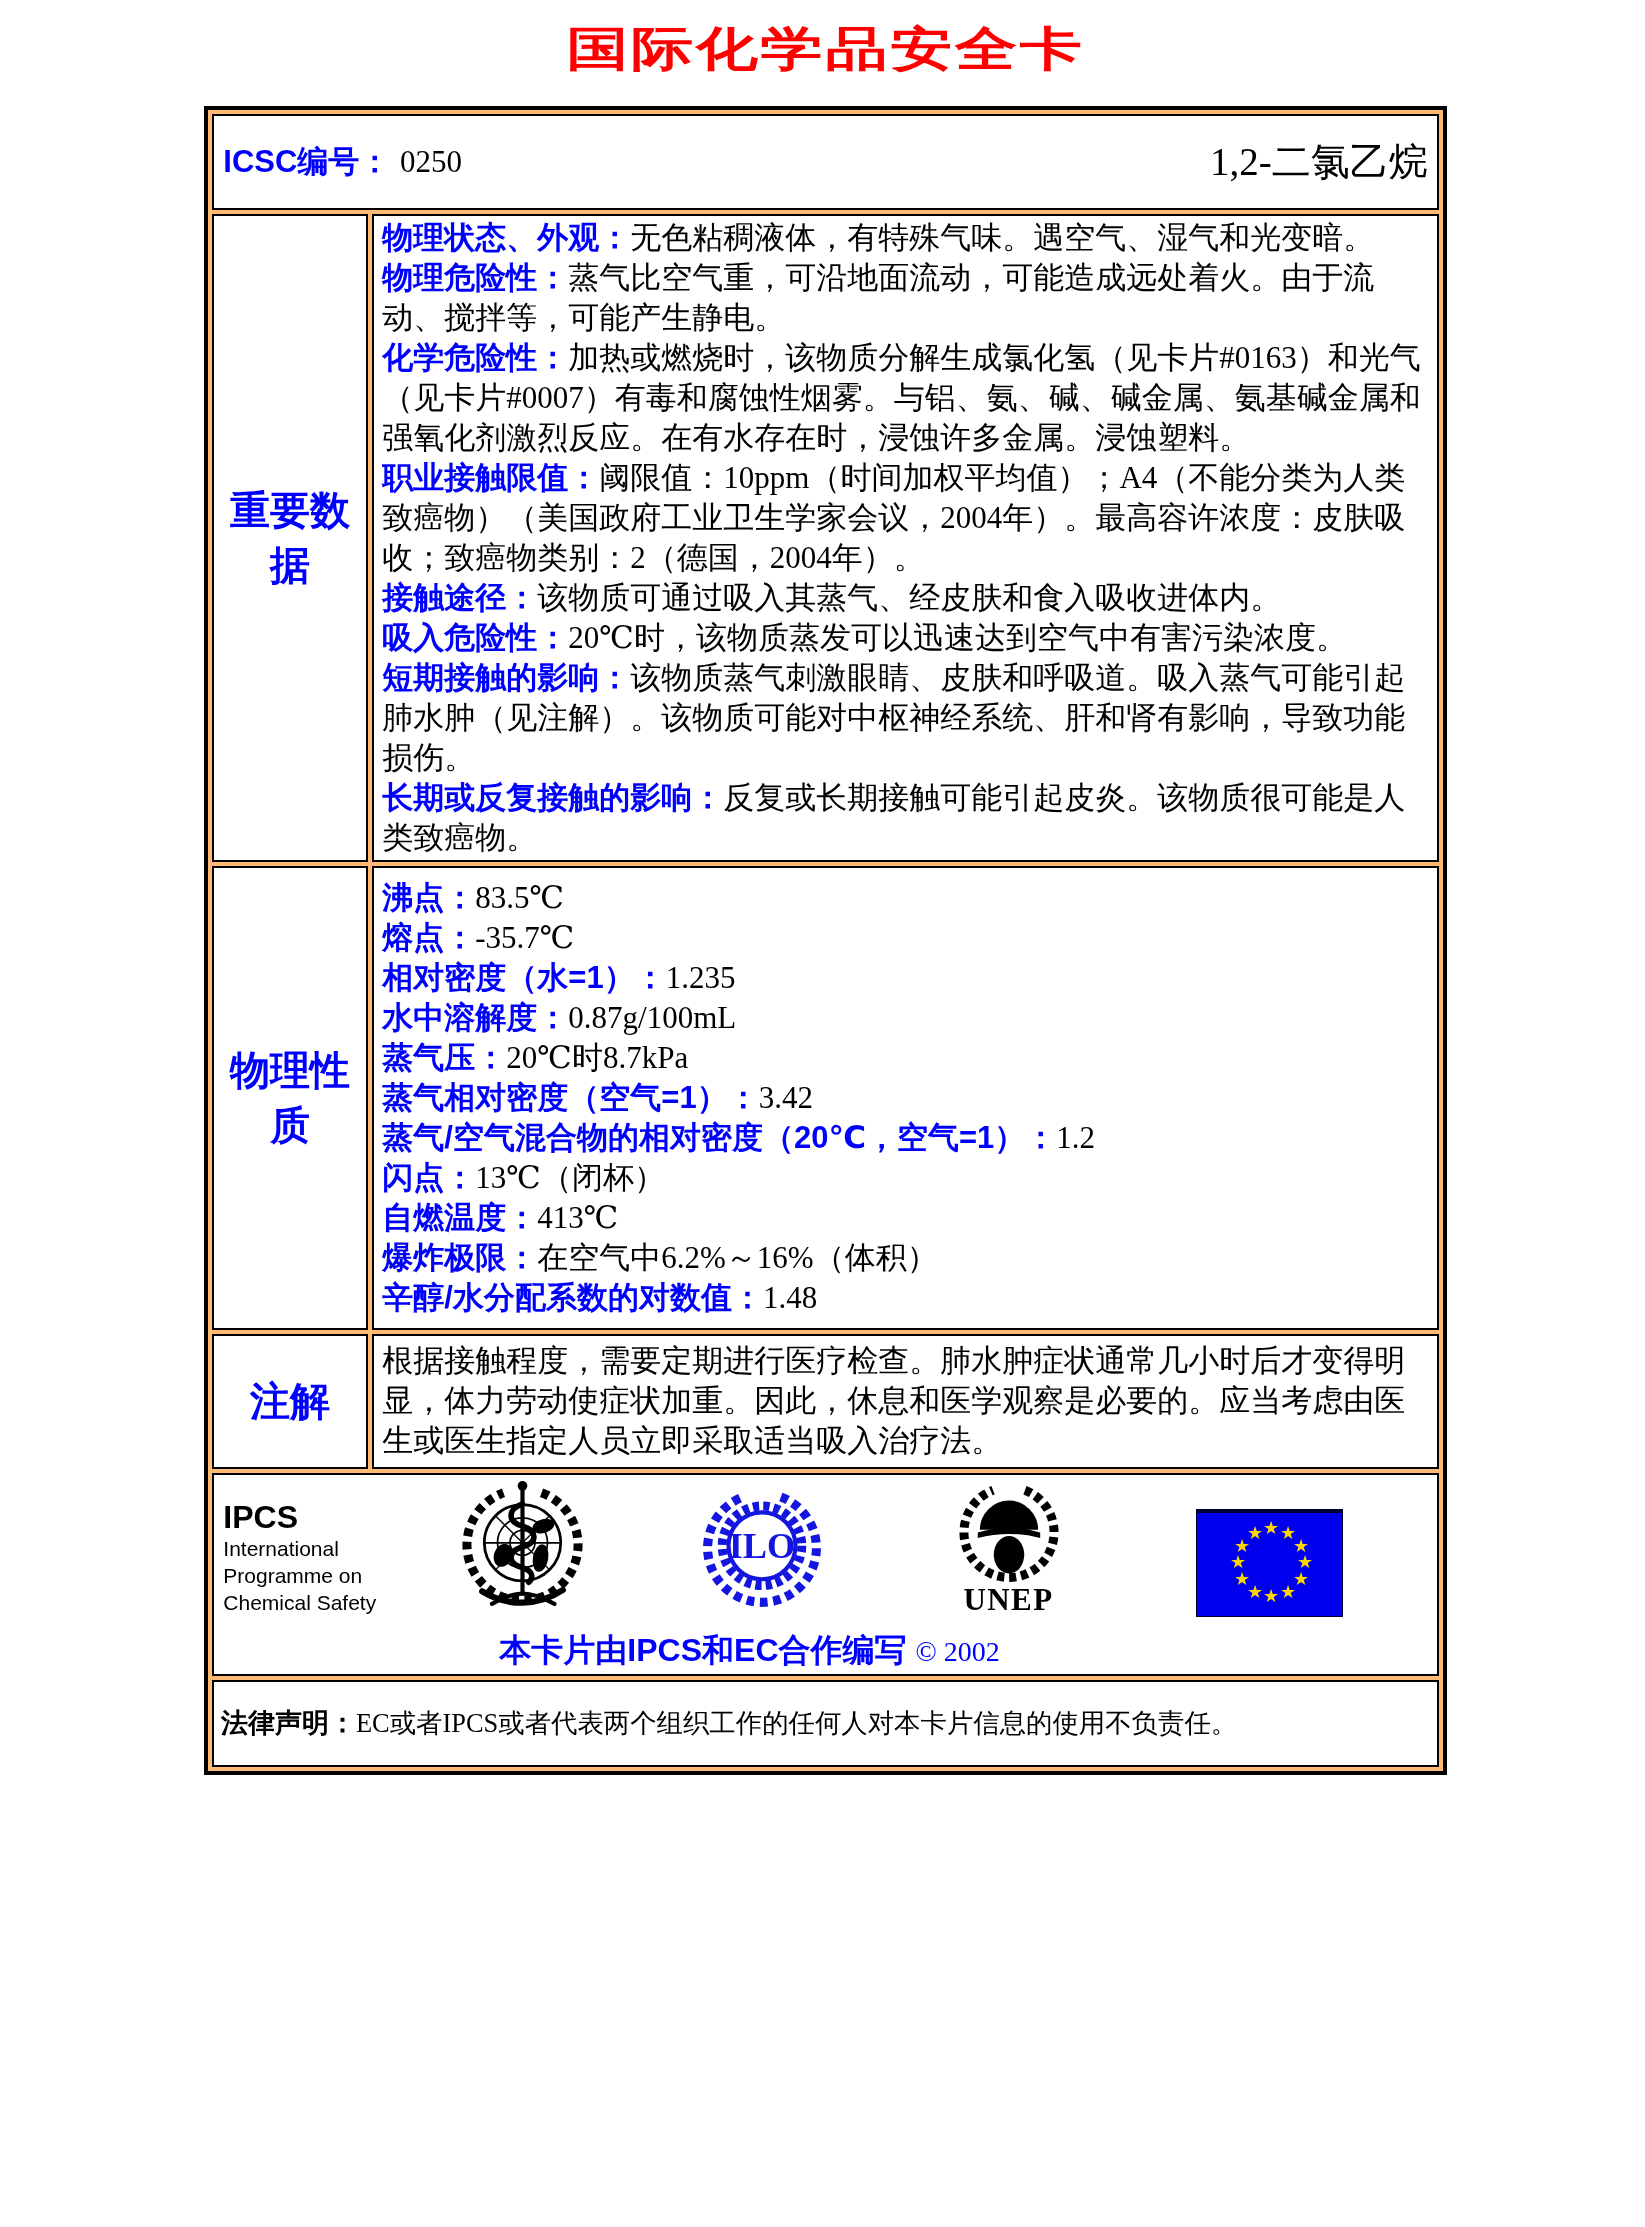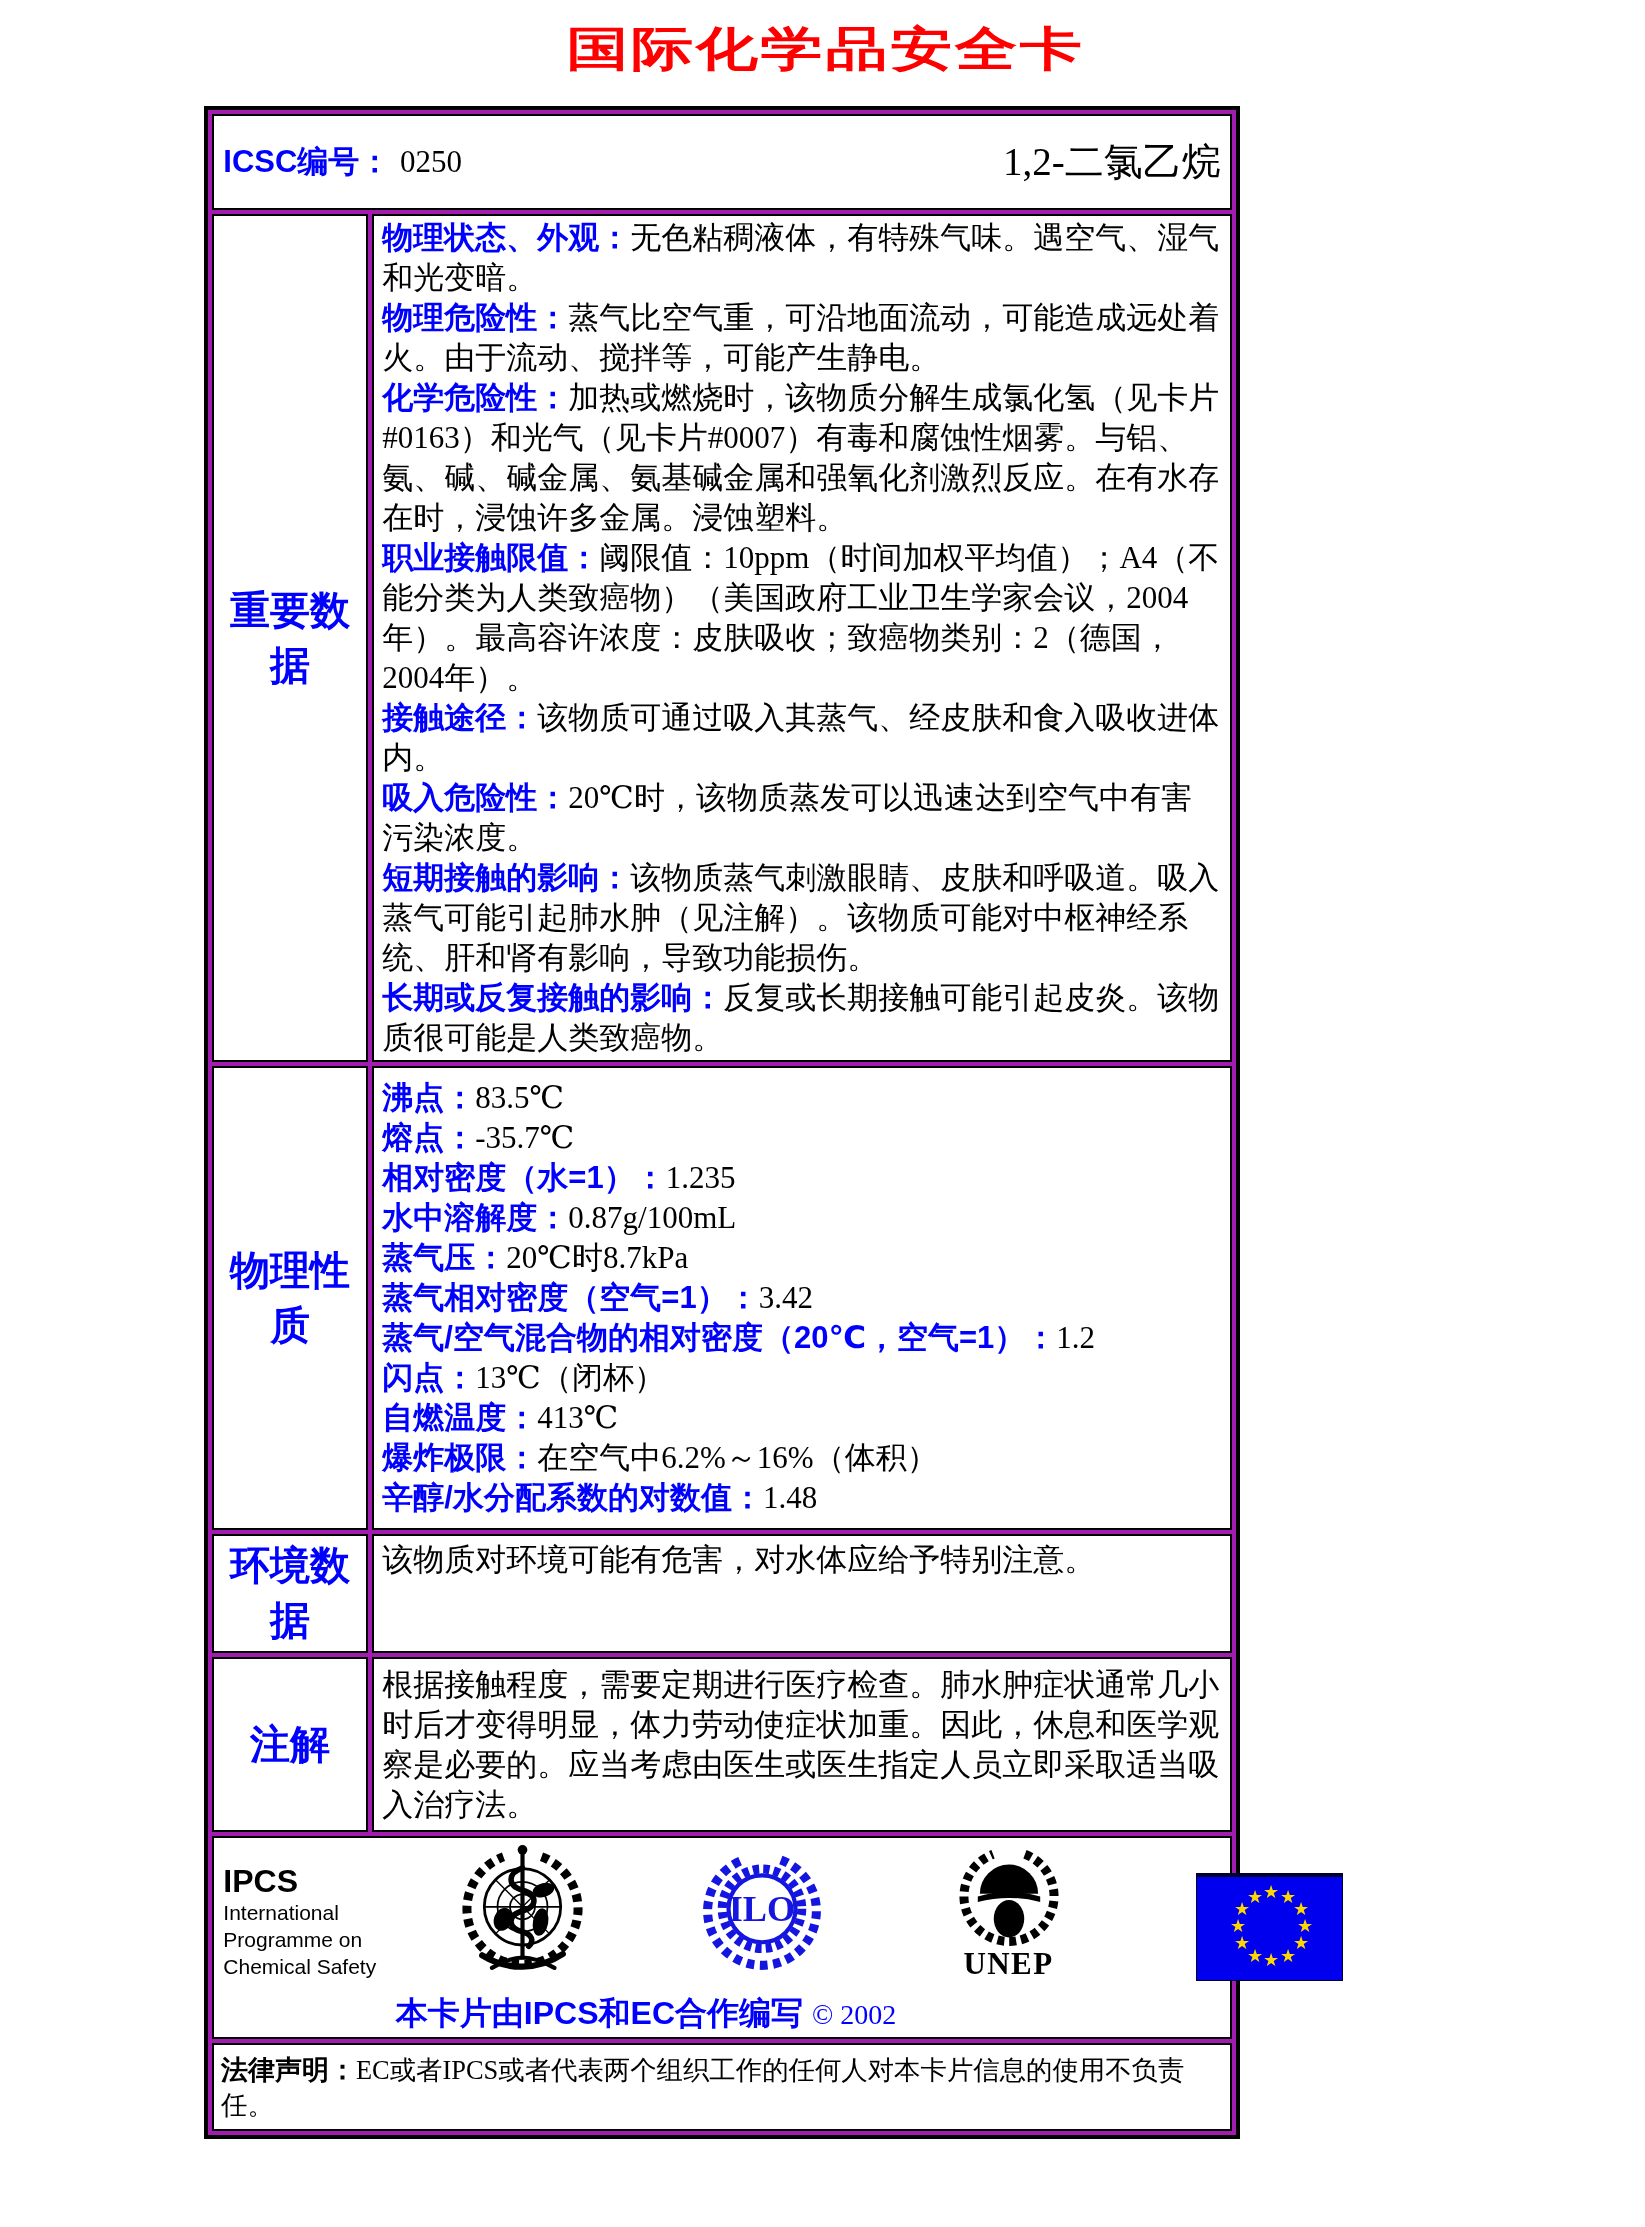--- a/index.html
+++ b/index.html
@@ -9,23 +9,23 @@
   }
   .page-title {
     position:absolute; top:18px; left:204px; width:1243px;
     text-align:center; color:#ff0000; font-weight:bold; font-size:47px;
     font-family:"DejaVu Serif","Liberation Serif",serif;
     text-decoration:underline;
   }
   .page-title .stretch { display:inline-block; transform:scaleX(1.32); transform-origin:center; letter-spacing:2.1px; }
 
   table.card {
-    position:absolute; left:204px; top:106px; width:1036px;
+    position:absolute; left:204px; top:106px; width:1243px;
     border:4.9px solid #000; border-collapse:separate; border-spacing:4.2px;
-    table-layout:fixed; background:#a21caf;
+    table-layout:fixed; background:#fdba74;
   }
   td { border:2.1px solid #000; vertical-align:top; background:#fff; }
   col.labcol { width:156px; }
 
   td.rowlabel {
     text-align:center; vertical-align:middle;
     color:#0000ff; font-family:"Liberation Sans","DejaVu Sans",sans-serif;
     font-weight:bold; font-size:40px; padding:2.8px 1.4px;
   }
   td.content { font-size:31px; line-height:40px; padding:2.1px 8.3px; }
@@ -119,24 +119,20 @@
       <div><span class="blab">蒸气压：</span><span>20℃时8.7kPa</span></div>
       <div><span class="blab">蒸气相对密度（空气=1）：</span><span>3.42</span></div>
       <div><span class="blab">蒸气/空气混合物的相对密度（20℃，空气=1）：</span><span>1.2</span></div>
       <div><span class="blab">闪点：</span><span>13℃（闭杯）</span></div>
       <div><span class="blab">自燃温度：</span><span>413℃</span></div>
       <div><span class="blab">爆炸极限：</span><span>在空气中6.2%～16%（体积）</span></div>
       <div><span class="blab">辛醇/水分配系数的对数值：</span><span>1.48</span></div>
     </td>
   </tr>
 
-  <tr>
-    <td class="rowlabel">环境数据</td>
-    <td class="content oneline">该物质对环境可能有危害，对水体应给予特别注意。</td>
-  </tr>
 
   <tr>
     <td class="rowlabel">注解</td>
     <td class="content notes">根据接触程度，需要定期进行医疗检查。肺水肿症状通常几小时后才变得明显，体力劳动使症状加重。因此，休息和医学观察是必要的。应当考虑由医生或医生指定人员立即采取适当吸入治疗法。</td>
   </tr>
 
 
   <tr>
     <td colspan="2">
       <div class="logos-wrap">

